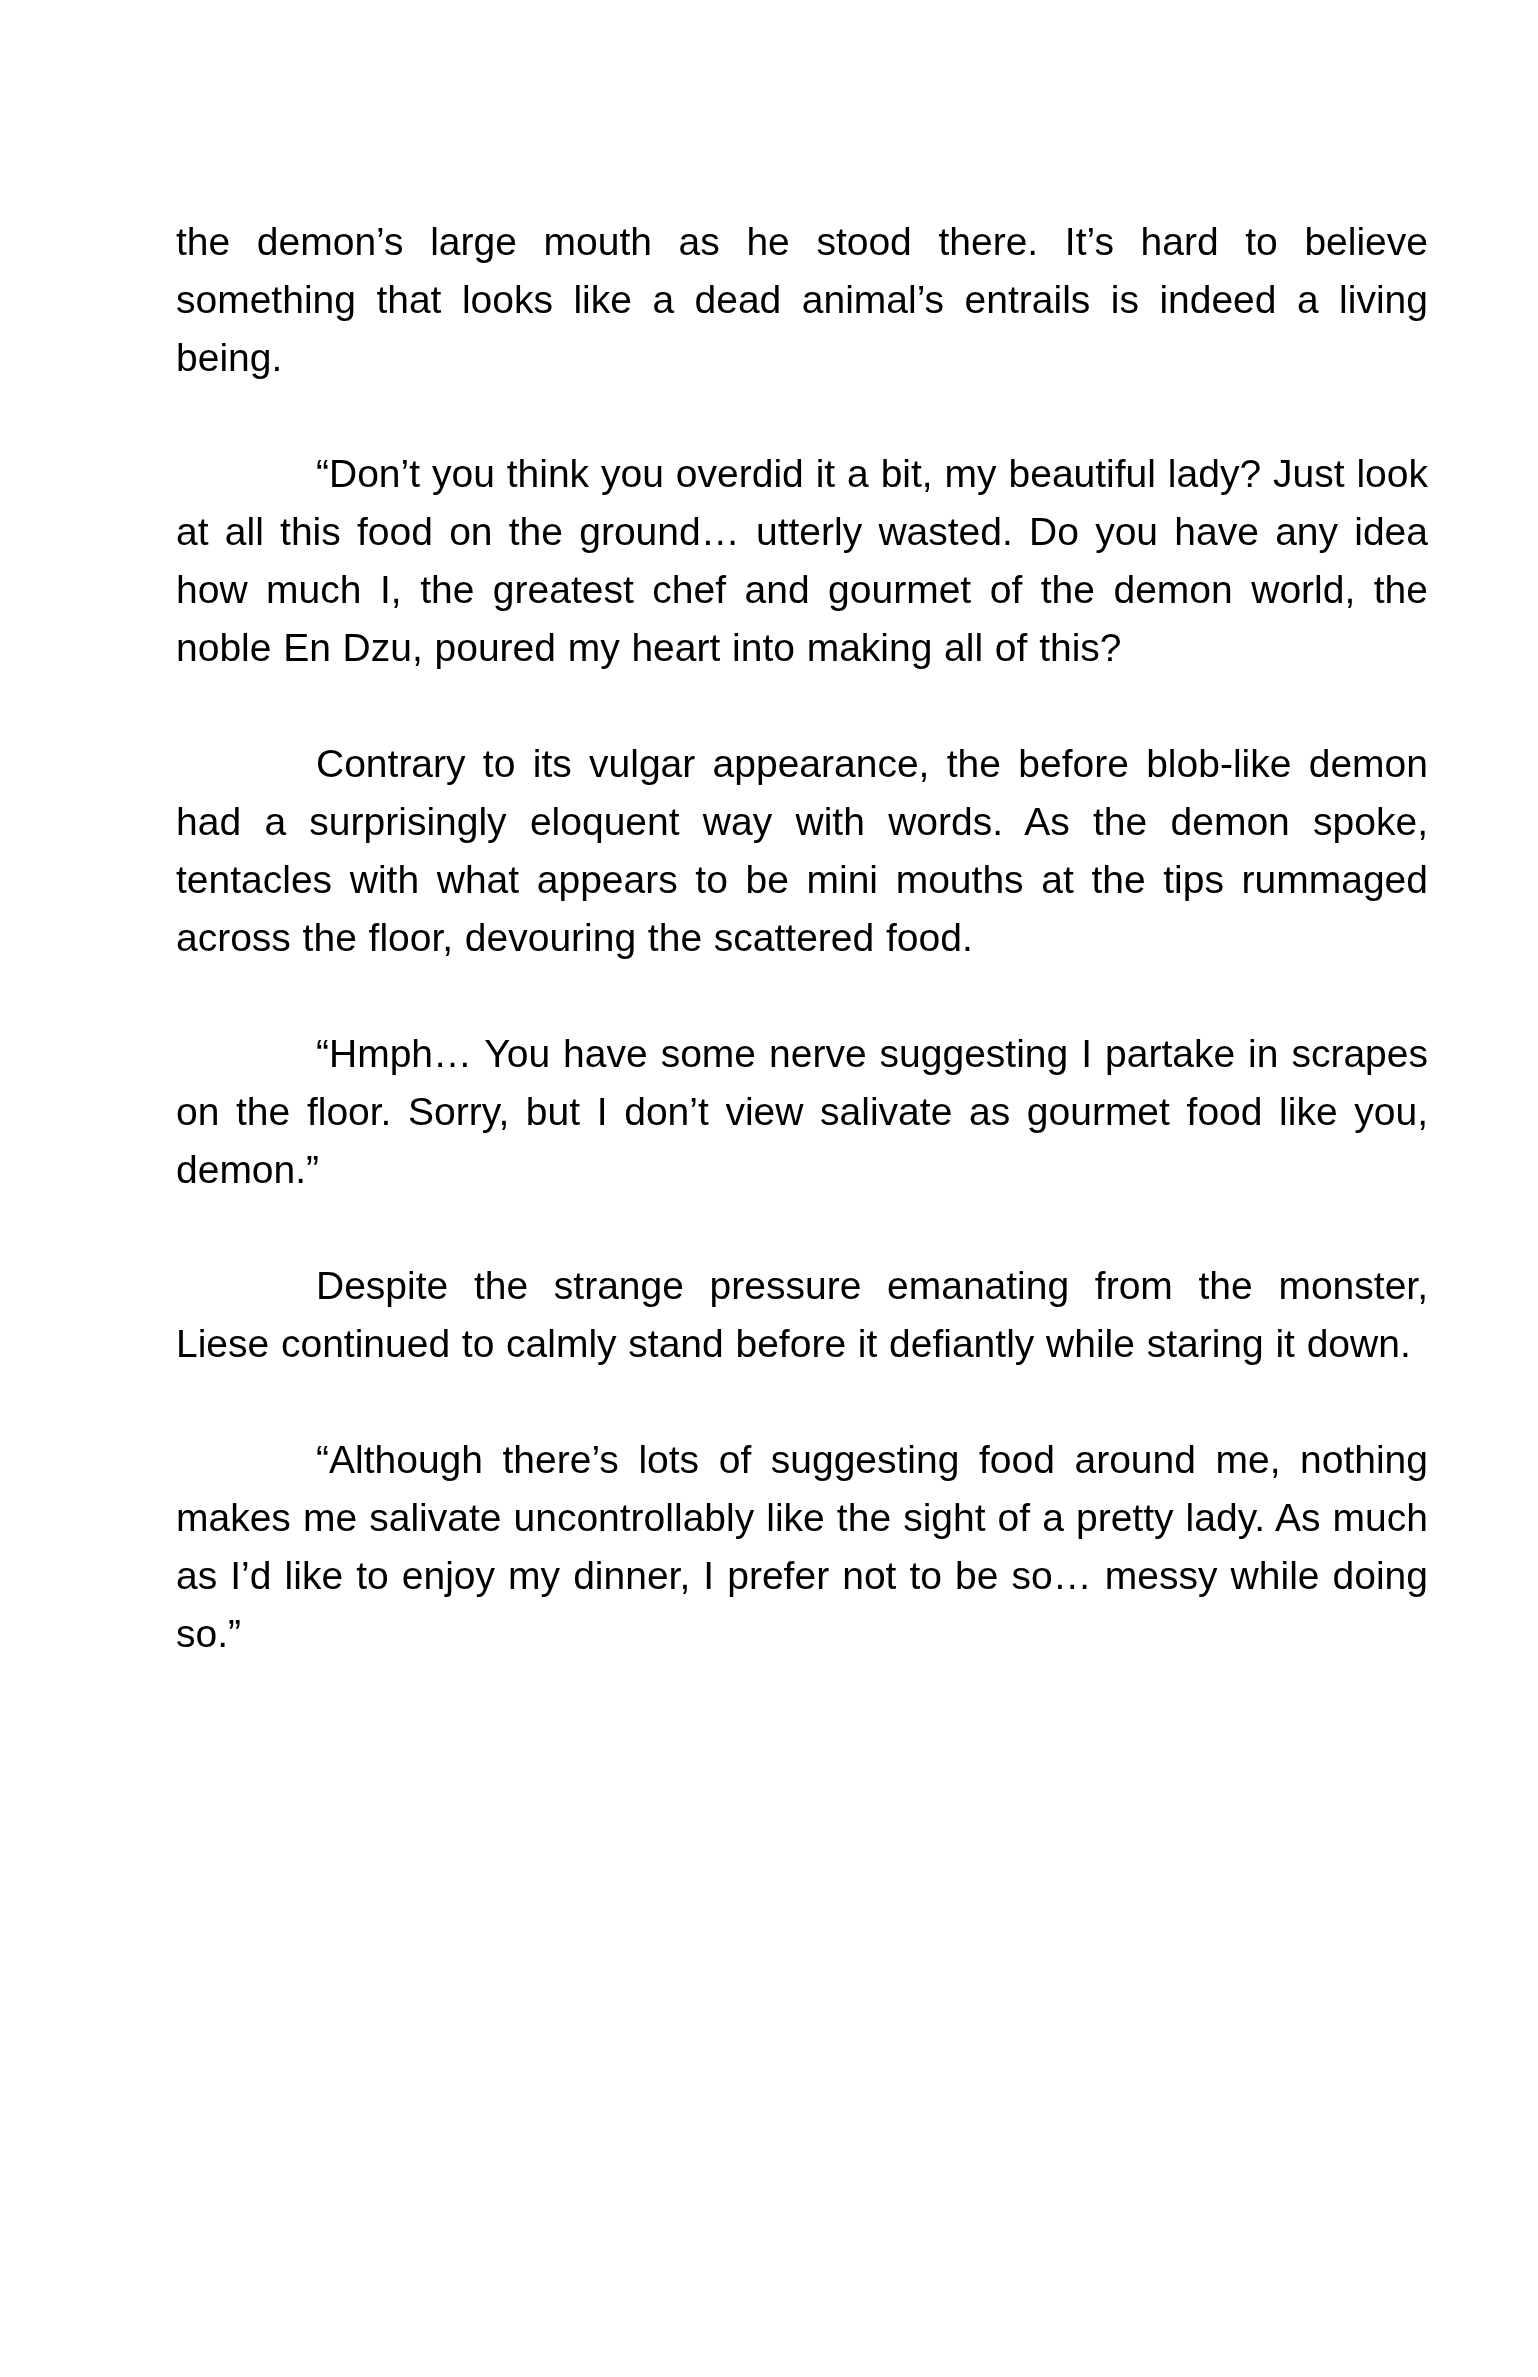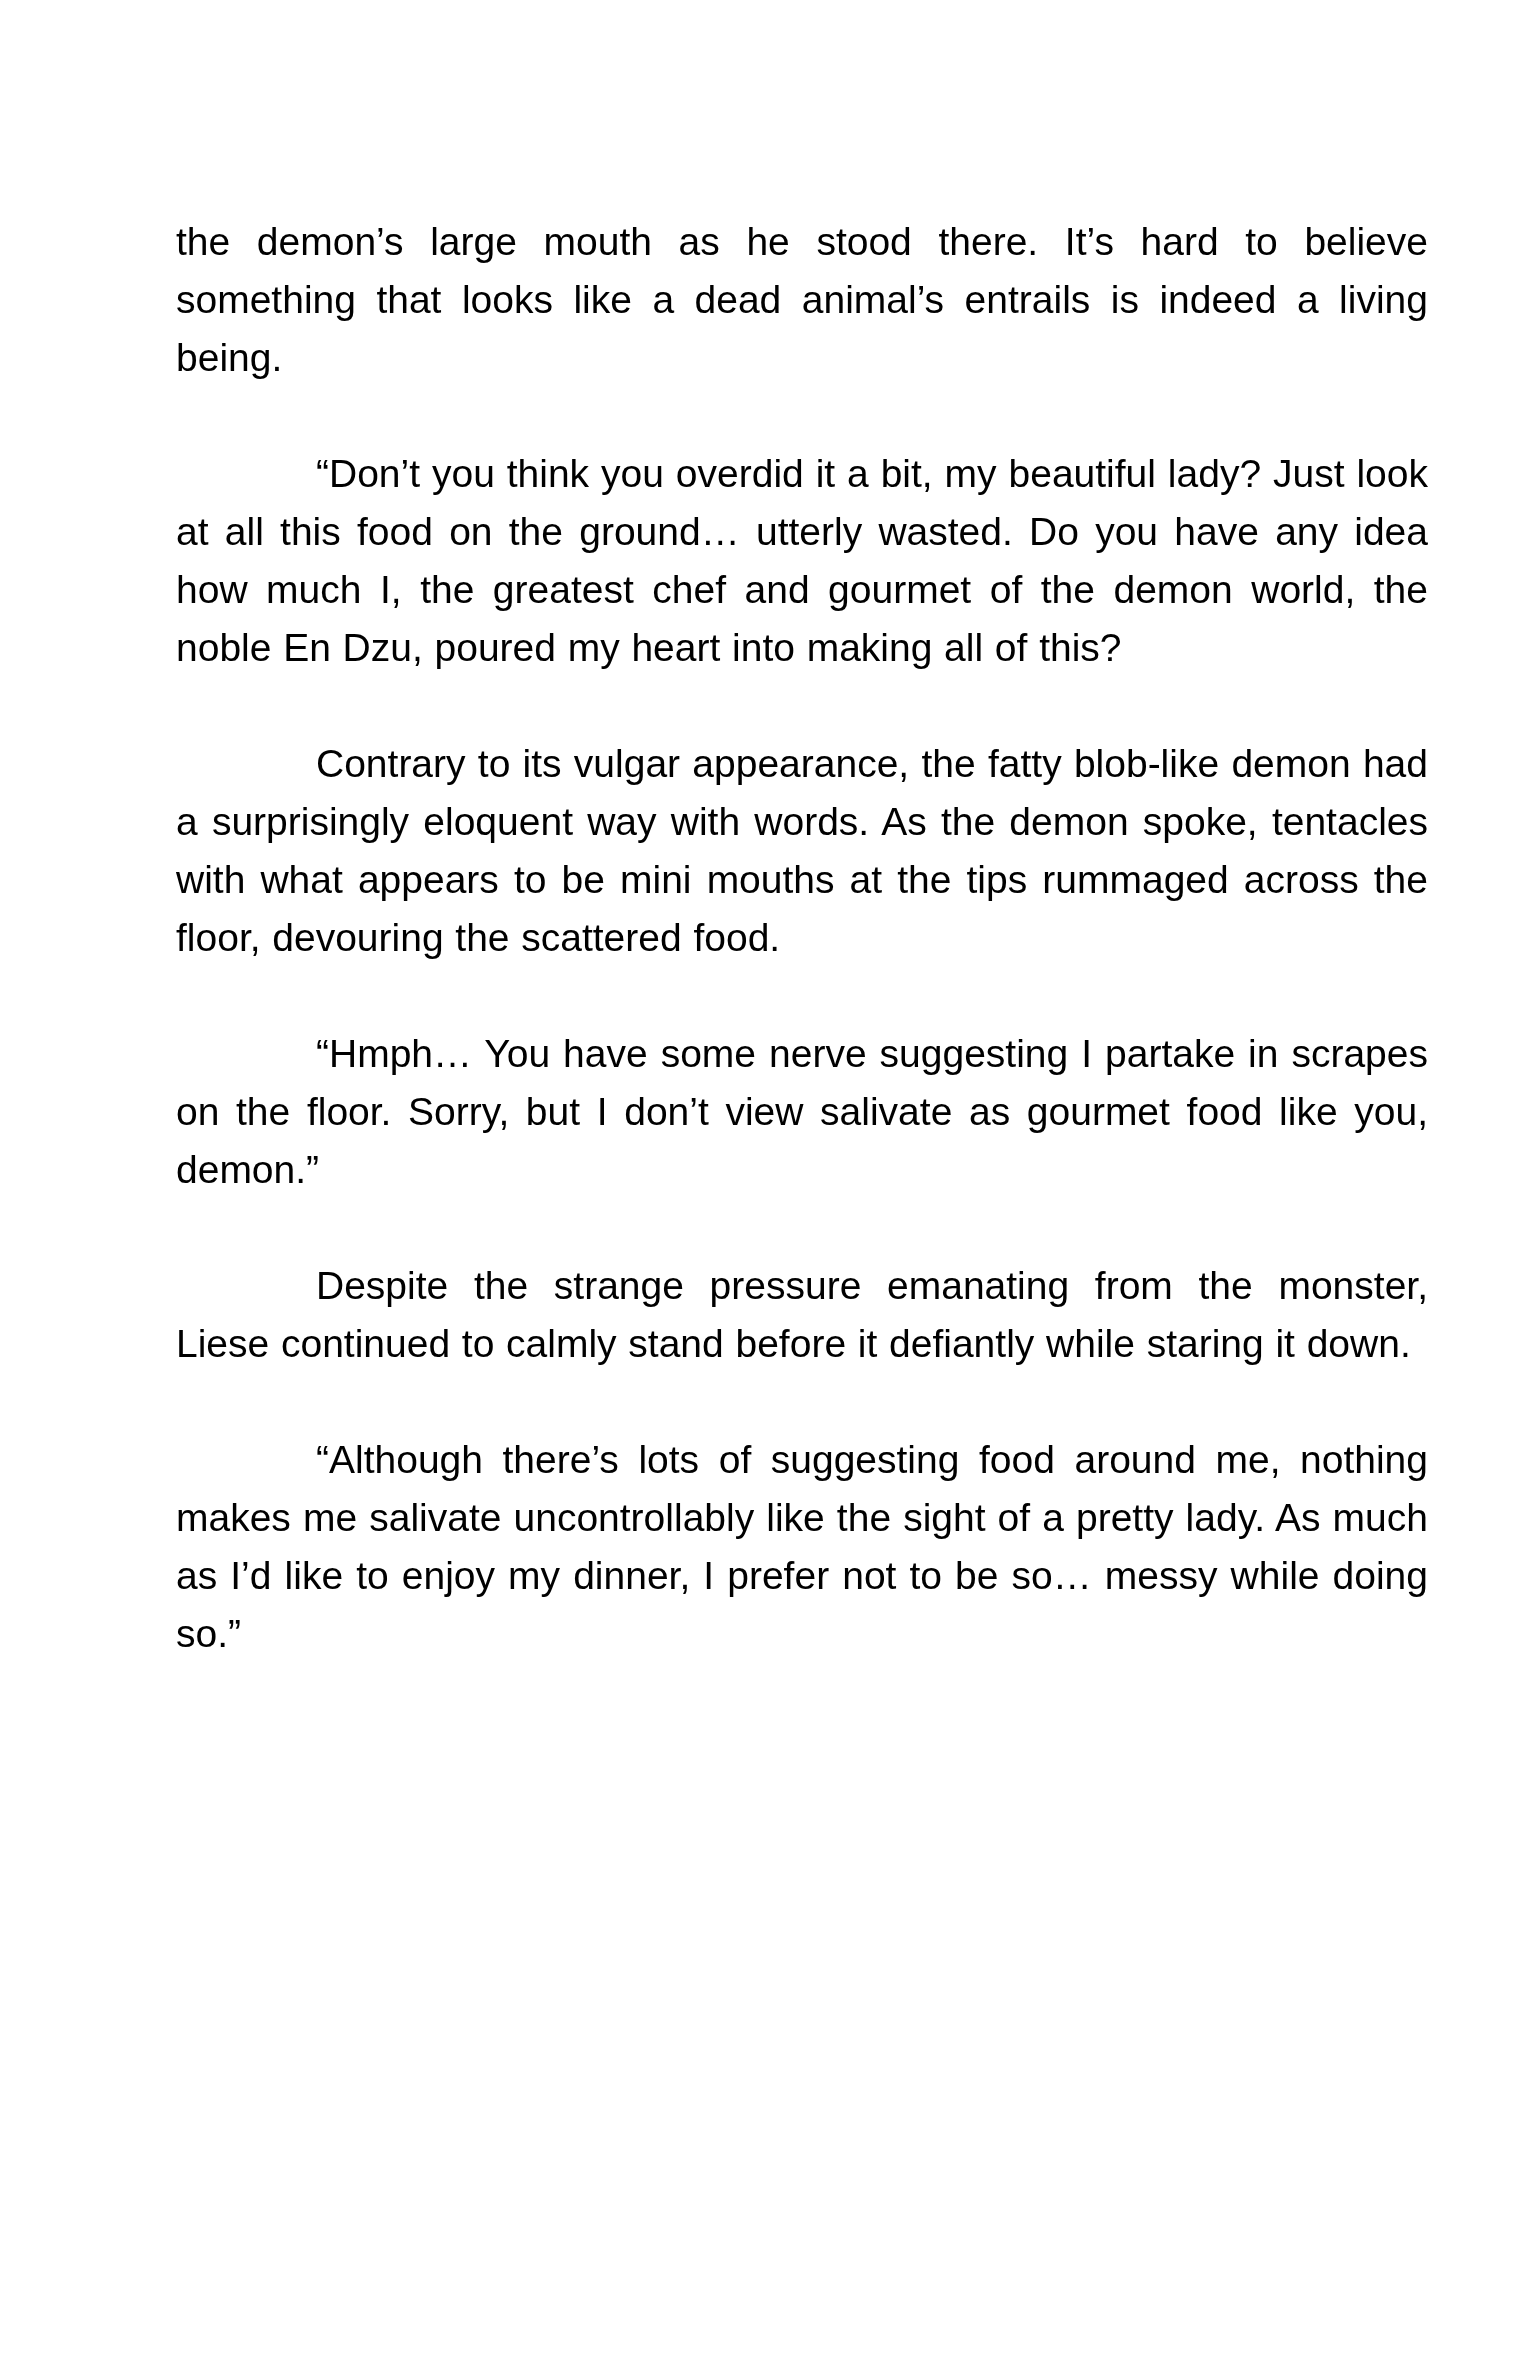--- a/index.html
+++ b/index.html
@@ -36,19 +36,19 @@
     text-indent: 0;
   }
 </style>
 </head>
 <body>
 
 <div class="page">
   <div class="text-block">
     <p class="para no-indent">the demon’s large mouth as he stood there. It’s hard to believe something that looks like a dead animal’s entrails is indeed a living being.</p>
     <p class="para">“Don’t you think you overdid it a bit, my beautiful lady? Just look at all this food on the ground… utterly wasted. Do you have any idea how much I, the greatest chef and gourmet of the demon world, the noble En Dzu, poured my heart into making all of this?</p>
-    <p class="para">Contrary to its vulgar appearance, the fatty blob-like demon had a surprisingly eloquent way with words. As the demon spoke, tentacles with what appears to be mini mouths at the tips rummaged across the floor, devouring the scattered food.</p>
+    <p class="para">Contrary to its vulgar appearance, the before blob-like demon had a surprisingly eloquent way with words. As the demon spoke, tentacles with what appears to be mini mouths at the tips rummaged across the floor, devouring the scattered food.</p>
     <p class="para">“Hmph… You have some nerve suggesting I partake in scrapes on the floor. Sorry, but I don’t view salivate as gourmet food like you, demon.”</p>
     <p class="para">Despite the strange pressure emanating from the monster, Liese continued to calmly stand before it defiantly while staring it down.</p>
     <p class="para">“Although there’s lots of suggesting food around me, nothing makes me salivate uncontrollably like the sight of a pretty lady. As much as I’d like to enjoy my dinner, I prefer not to be so… messy while doing so.”</p>
   </div>
 </div>
 
 
 </body></html>

